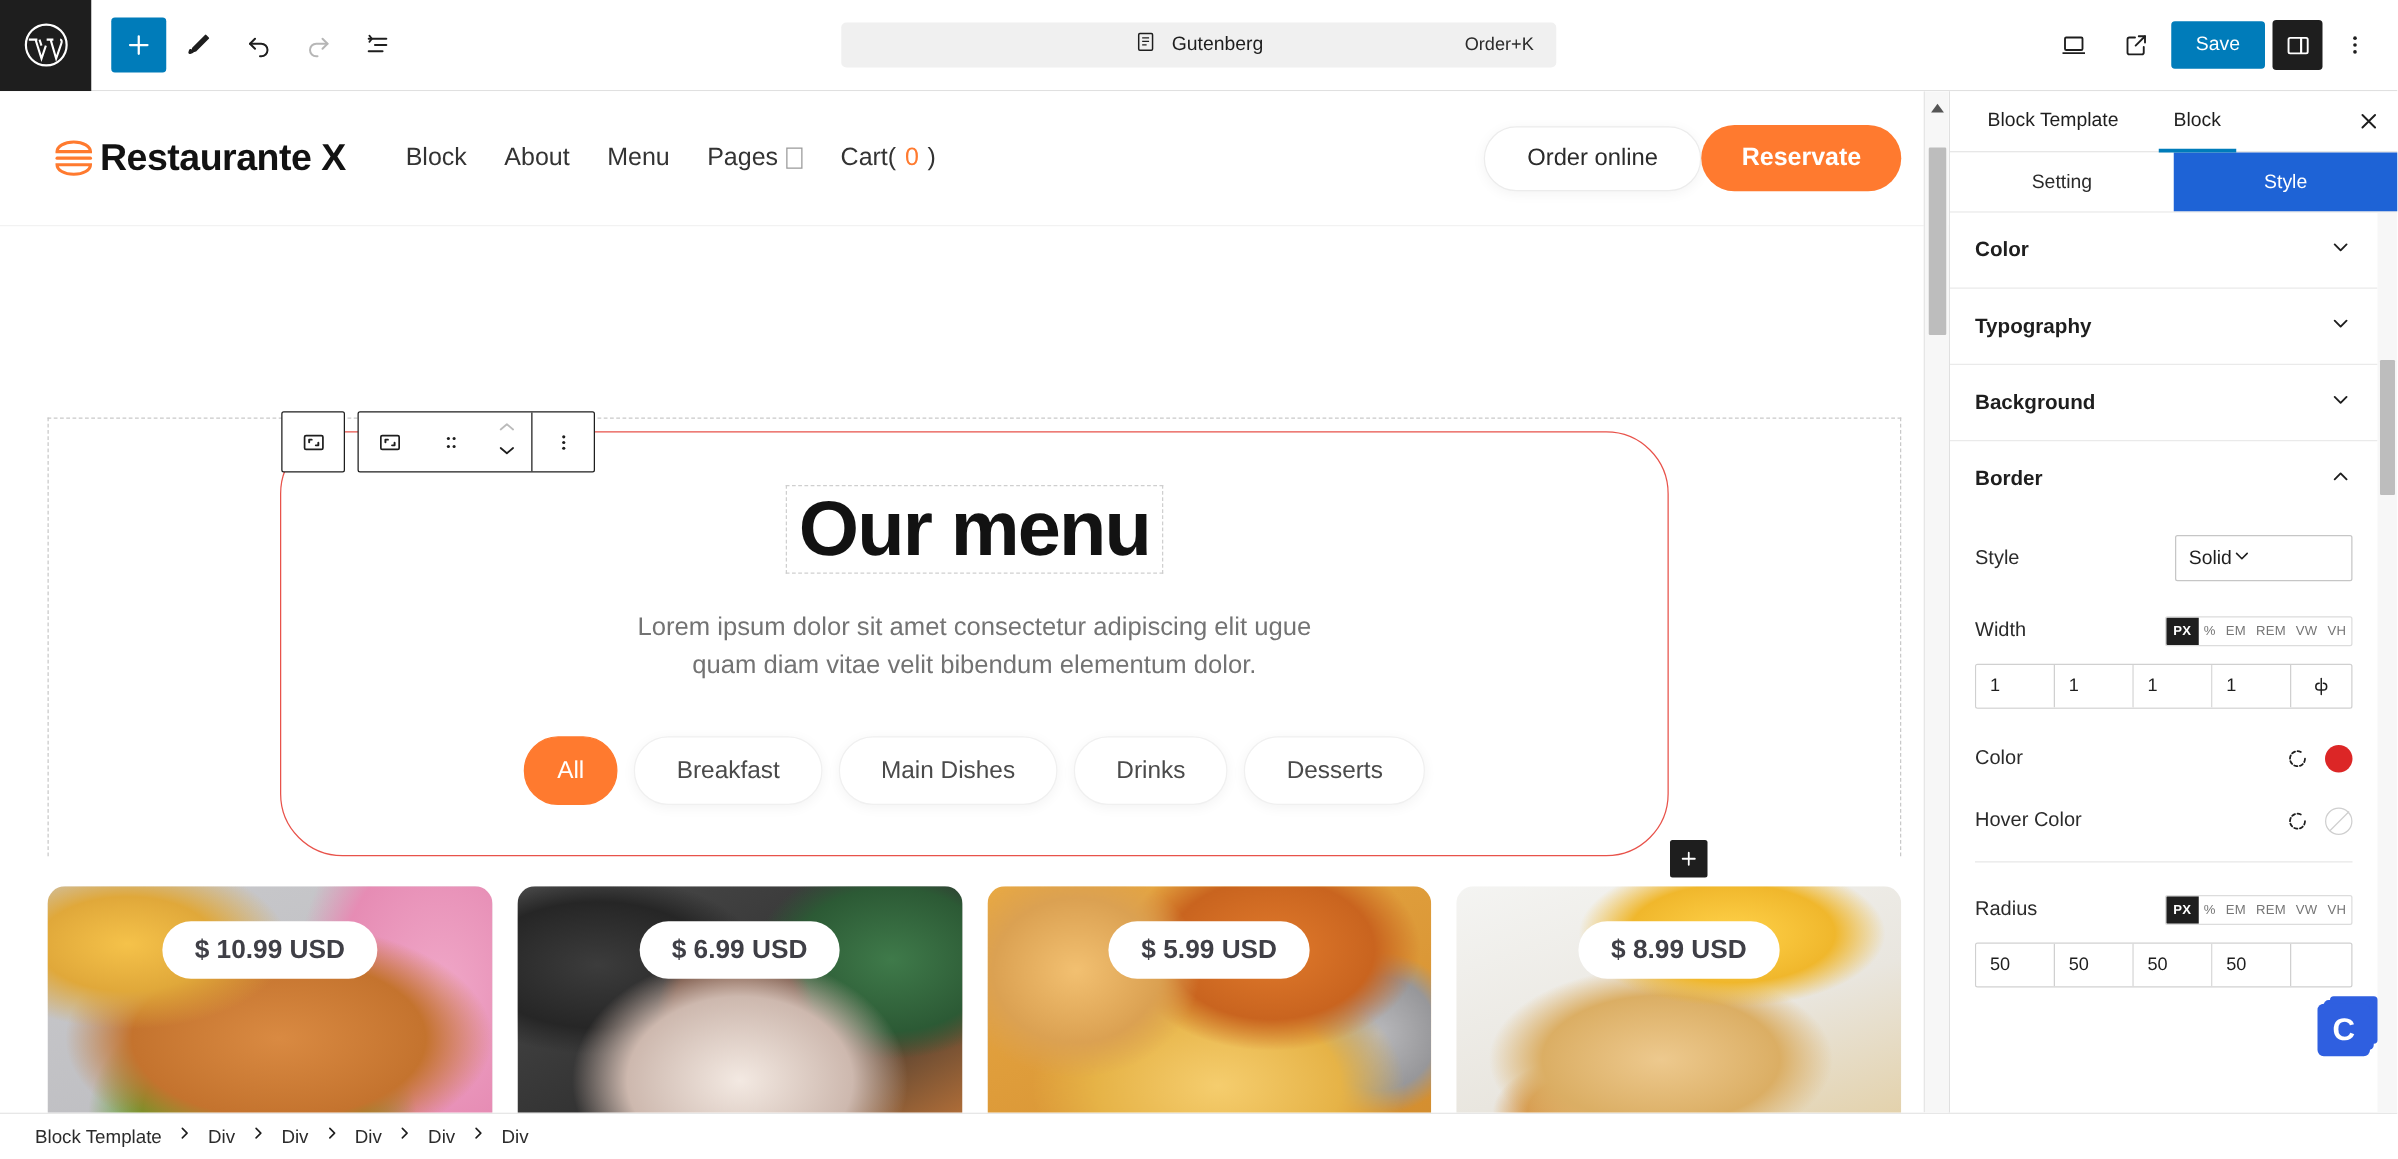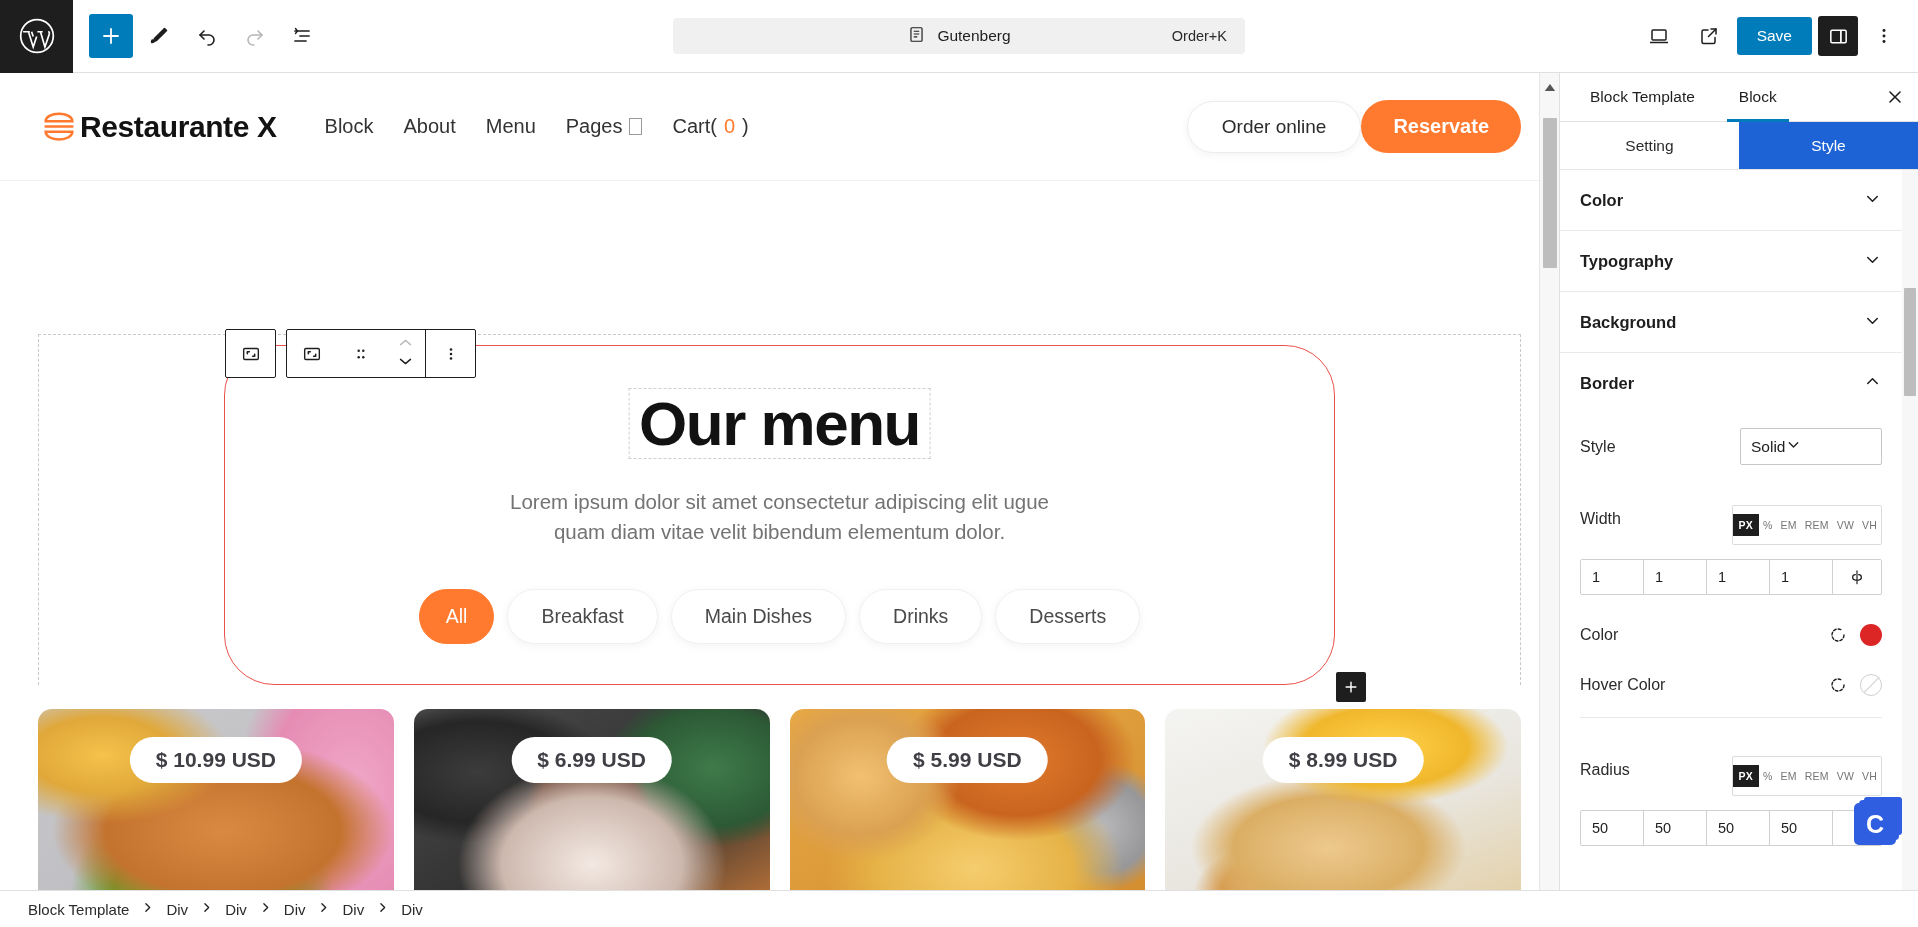--- a/index.html
+++ b/index.html
@@ -182,21 +182,21 @@
   .ctl-row { display: flex; align-items: center; justify-content: space-between;
              padding: 14px 20px 6px; }
   .ctl-label { font-size: 16px; color: #2b2b2b; }
   .select { width: 142px; height: 37px; border: 1px solid #c6c6c6; border-radius: 2px;
             display: flex; align-items: center; padding: 0 10px; background: #fff;
             cursor: pointer; }
   .select span { font-size: 15.5px; color: #1e1e1e; }
   .select svg { width: 17px; height: 17px; margin-left: auto; }
 
   .unit-group { display: flex; align-items: center; border: 1px solid #dcdcdc;
-                border-radius: 2px; height: 40px; overflow: hidden; margin-top: 12px; }
+                border-radius: 2px; height: 24px; overflow: hidden; }
   .unit { padding: 0 4px; font-size: 10.5px; color: #757575; line-height: 22px;
           cursor: pointer; letter-spacing: .2px; }
   .unit.active { background: #1e1e1e; color: #fff; font-weight: 700; padding: 0 6px; }
 
   .num-row { display: flex; margin: 8px 20px 0; border: 1px solid #d0d0d0;
              border-radius: 2px; overflow: hidden; height: 36px; }
   .num-cell { flex: 1; border-right: 1px solid #d0d0d0; display: flex; align-items: center;
               padding-left: 11px; font-size: 14.5px; color: #1e1e1e; background: #fff;
               cursor: text; }
   .num-cell:last-child { border-right: none; }

